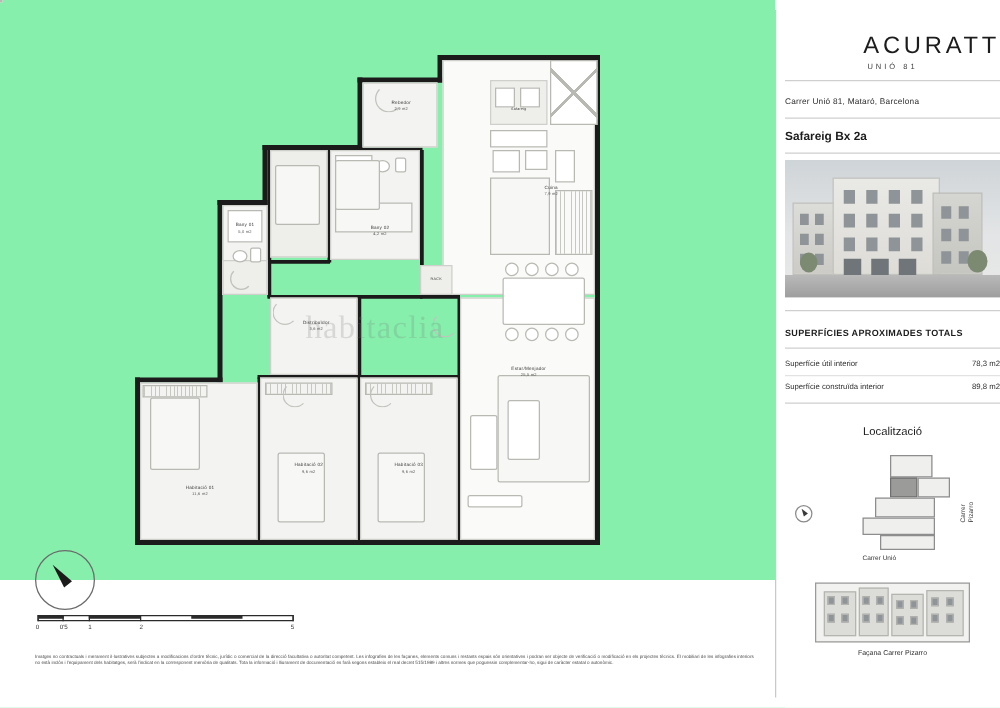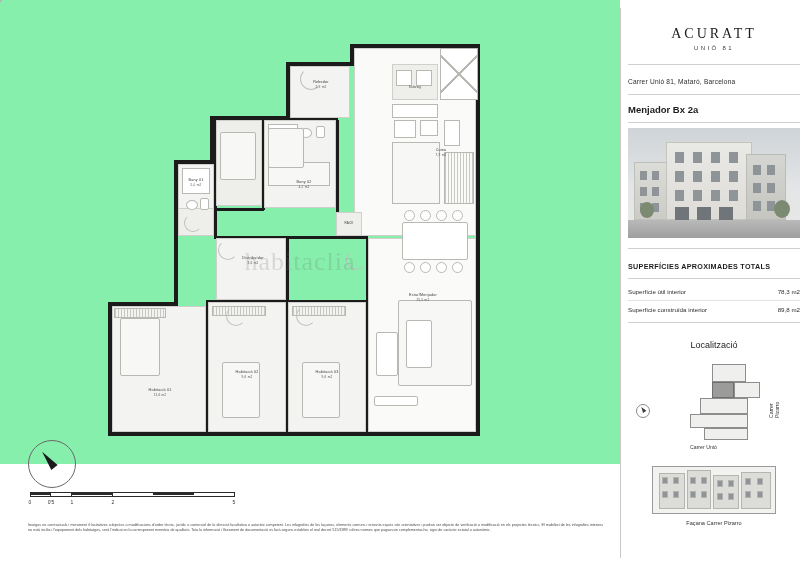--- a/index.html
+++ b/index.html
@@ -80,21 +80,21 @@
   
   .legal {
     position:absolute; left:28px; top:523px; width:575px;
     font-size:3.7px; line-height:1.45; color:#4a4a4a; text-align:justify;
   }
 
   
   .panel { position:absolute; left:628px; top:0; width:172px; height:566px; background:#fff; }
   .brand { position:absolute; left:0; top:26px; width:172px; text-align:center; }
   .brand .name {
-    font-family:Liberation Serif, serif; font-size:14px; letter-spacing:3px; color:#1c1c1c;
+    font-family:Liberation Sans, sans-serif; font-size:19px; letter-spacing:3px; color:#1c1c1c;text-align:right;
   }
   .brand .sub { font-size:6px; letter-spacing:2.4px; color:#3c3c3c; margin-top:3px; }
   .hr { position:absolute; left:0; width:172px; height:1px; background:#cfcfcf; }
 
   .addr { position:absolute; left:0; width:172px; font-size:6.6px; color:#2d2d2d; letter-spacing:.2px; }
   .unit { position:absolute; left:0; width:172px; font-size:9.5px; color:#1c1c1c; font-weight:bold; }
 
   
   .photo { position:absolute; left:0; top:128px; width:172px; height:110px; overflow:hidden; background:#d9dbdc; }
   .photo .sky { position:absolute; inset:0; background:linear-gradient(180deg,#cfd4d8 0%,#e3e5e6 55%,#e8e8e7 100%); }
@@ -329,21 +329,21 @@
       <div class="name">ACURATT</div>
       <div class="sub">UNIÓ 81</div>
     </div>
 
     <div class="hr" style="top:64px;"></div>
 
     <div class="addr" style="top:78px;">Carrer Unió 81, Mataró, Barcelona</div>
 
     <div class="hr" style="top:94px;"></div>
 
-    <div class="unit" style="top:104px;">Menjador Bx 2a</div>
+    <div class="unit" style="top:104px;">Safareig Bx 2a</div>
 
     <div class="hr" style="top:122px;"></div>
 
     <div class="photo">
       <div class="sky"></div>
       <div class="bldg-left">
         <div class="win" style="left:5px; top:8px; width:7px; height:9px;"></div>
         <div class="win" style="left:17px; top:8px; width:7px; height:9px;"></div>
         <div class="win" style="left:5px; top:24px; width:7px; height:9px;"></div>
         <div class="win" style="left:17px; top:24px; width:7px; height:9px;"></div>

